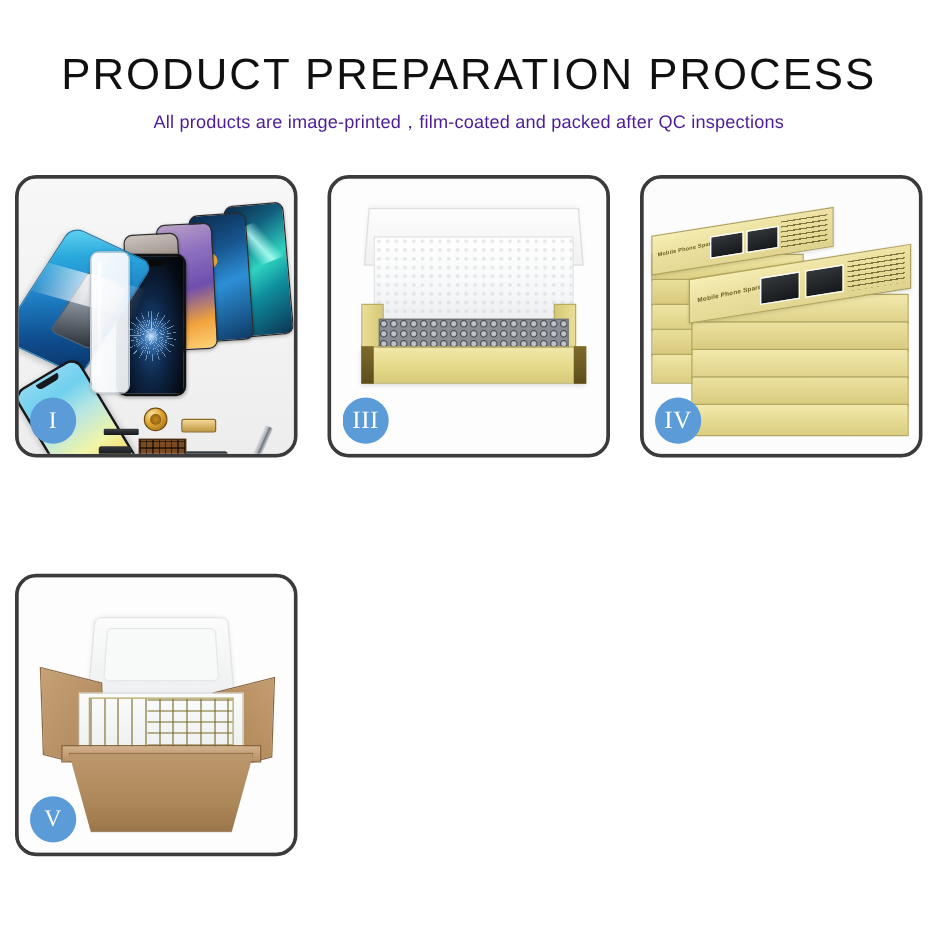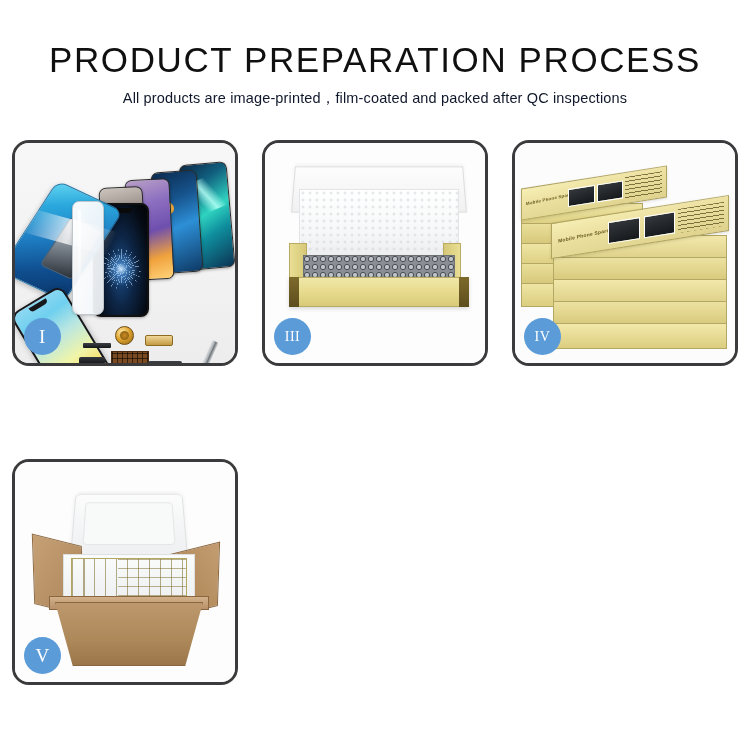--- a/index.html
+++ b/index.html
@@ -35,21 +35,21 @@
     letter-spacing: 1.6px;
     font-weight: normal;
     line-height: 44px;
     color: #101010;
     margin: 0;
     white-space: nowrap;
   }
   .subtitle {
     font-size: 14.5px;
     line-height: 22px;
-    color: #0f172a;
+    color: #4c1d95;
     margin: 5px 0 0 0;
     letter-spacing: 0.15px;
     white-space: nowrap;
   }
 
   
   .grid {
     position: absolute;
     left: 12px;
     top: 140px;
@@ -86,21 +86,21 @@
     background: #5a9bd8;
     color: #ffffff;
     font-family: "Liberation Serif", serif;
     font-size: 19px;
     line-height: 37px;
     text-align: center;
     letter-spacing: 0.5px;
     z-index: 40;
     user-select: none;
   }
-  .badge.small-num { font-size: 14px; }
+  .badge.small-num { font-size: 20px; }
 
   
   .p1-bg { position:absolute; inset:0; background:
       linear-gradient(180deg,#f7f7f7 0%,#f2f2f3 58%,#ededee 100%); }
   .phone {
     position: absolute;
     border-radius: 7px;
     box-shadow: 0 1px 3px rgba(0,0,0,0.30);
     overflow: hidden;
   }

